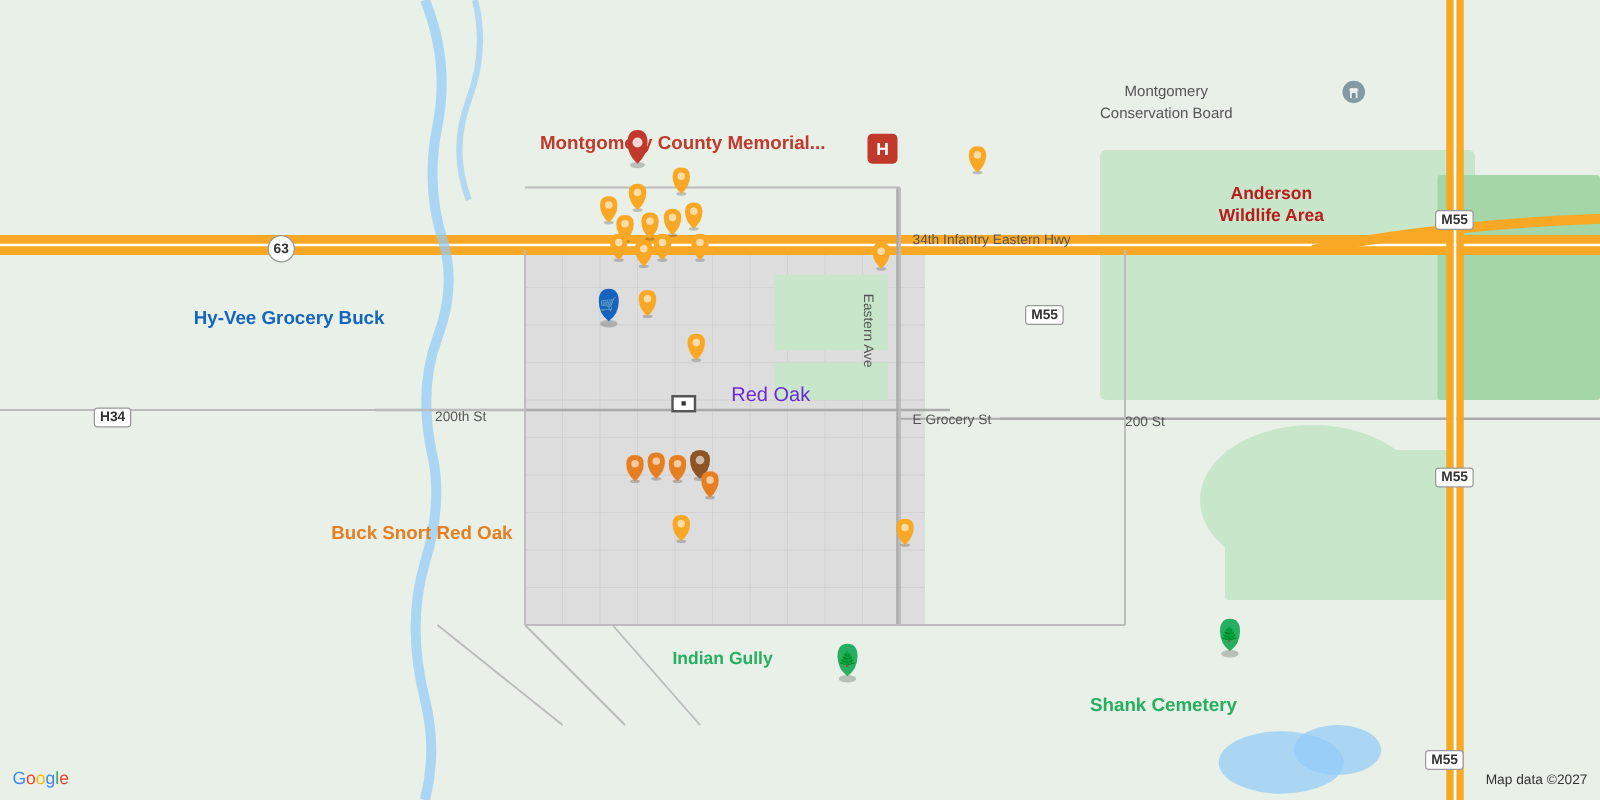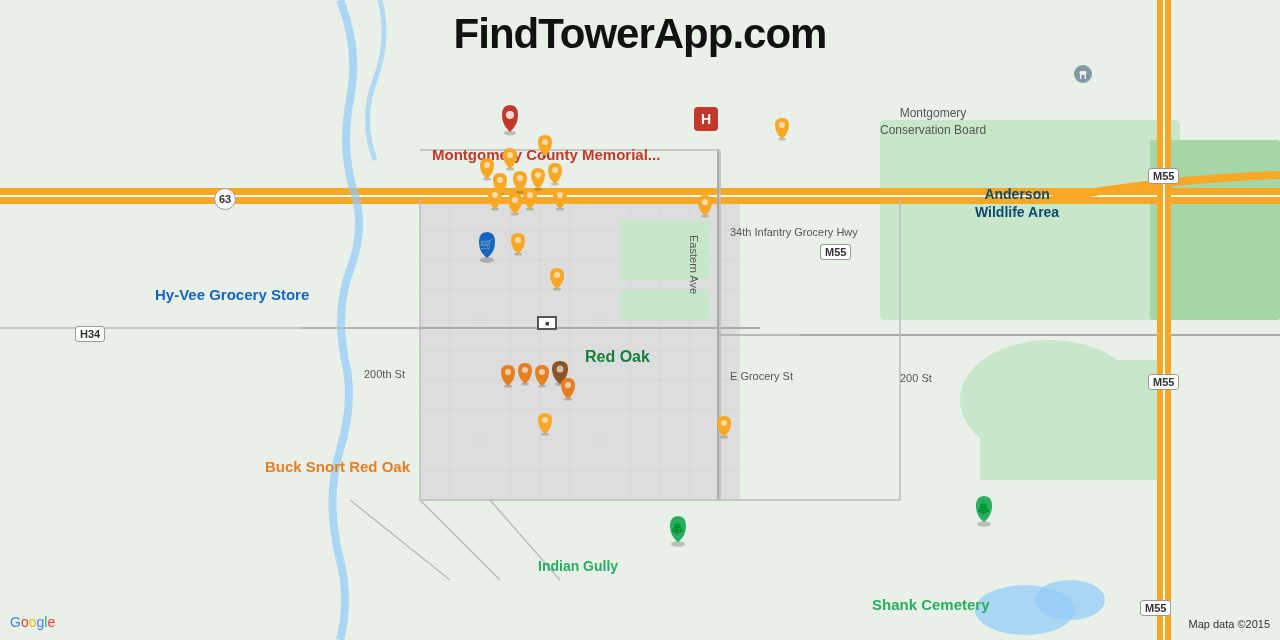--- a/index.html
+++ b/index.html
@@ -33,29 +33,28 @@
       white-space: nowrap;
       z-index: 10;
       letter-spacing: -1px;
     }
 
     
     .map-label {
       position: absolute;
       z-index: 5;
       pointer-events: none;
-      margin-top: 40px;
     }
 
     .label-red-oak {
       top: 308px;
       left: 585px;
       font-size: 16px;
-      font-weight: 700;
-      color: #15803d;
+      font-weight: 400;
+      color: #6d28d9;
     }
 
     .label-montgomery {
       top: 105px;
       left: 432px;
       font-size: 15px;
       font-weight: 700;
       color: #c0392b;
       text-align: center;
       line-height: 1.3;
@@ -93,21 +92,21 @@
       font-size: 15px;
       font-weight: 700;
       color: #27ae60;
     }
 
     .label-anderson-wildlife {
       top: 145px;
       left: 975px;
       font-size: 14px;
       font-weight: 700;
-      color: #0c4a6e;
+      color: #b91c1c;
       text-align: center;
       line-height: 1.3;
     }
 
     .label-montgomery-conservation {
       top: 65px;
       left: 880px;
       font-size: 12px;
       color: #555;
       text-align: center;
@@ -125,21 +124,21 @@
     .label-e-summit {
       top: 330px;
       left: 730px;
       font-size: 11px;
       color: #555;
       white-space: nowrap;
     }
 
     .label-200th-st {
       top: 328px;
-      left: 364px;
+      left: 348px;
       font-size: 11px;
       color: #555;
     }
 
     .label-200-st {
       top: 332px;
       left: 900px;
       font-size: 11px;
       color: #555;
     }
@@ -295,43 +294,42 @@
 
     <line x1="350" y1="500" x2="450" y2="580" stroke="#bbb" stroke-width="1.5"></line>
     <line x1="420" y1="500" x2="500" y2="580" stroke="#bbb" stroke-width="1.5"></line>
     <line x1="490" y1="500" x2="560" y2="580" stroke="#bbb" stroke-width="1.5"></line>
 
     <line x1="1160" y1="0" x2="1160" y2="640" stroke="#f9a825" stroke-width="6"></line>
     <line x1="1168" y1="0" x2="1168" y2="640" stroke="#f9a825" stroke-width="6"></line>
     <line x1="1164" y1="0" x2="1164" y2="640" stroke="white" stroke-width="2"></line>
   </svg>
 
-  <div class="site-title">FindTowerApp.com</div>
 
   <div class="map-label label-red-oak">Red Oak</div>
 
   <div class="map-label label-montgomery">
     <span style="color:#c0392b; font-size:15px; font-weight:700; line-height:1.3; display:block;">Montgomery
 County Me⁠morial⁠...</span>
   </div>
 
-  <div class="map-label label-hyvee">Hy-Vee Grocery Store</div>
+  <div class="map-label label-hyvee">Hy-Vee Grocery Buck</div>
   <div class="map-label label-buck-snort">Buck Snort Red Oak</div>
   <div class="map-label label-indian-gully">Indian Gully</div>
   <div class="map-label label-shank-cemetery">Shank Cemetery</div>
 
   <div class="map-label label-anderson-wildlife">
     Anderson<br>Wildlife Area
   </div>
 
   <div class="map-label label-montgomery-conservation">
     Montgomery<br>Conservation Board
   </div>
 
-  <div class="map-label label-34th-infantry">34th Infantry Grocery Hwy</div>
+  <div class="map-label label-34th-infantry">34th Infantry Eastern Hwy</div>
   <div class="map-label label-e-summit">E Grocery St</div>
   <div class="map-label label-200th-st">200th St</div>
   <div class="map-label label-200-st">200 St</div>
 
   <div style="position:absolute; top:235px; left:700px; font-size:11px; color:#555; transform:rotate(90deg); transform-origin:left top; white-space:nowrap; z-index:5;">Eastern Ave</div>
 
   <div class="road-badge badge-34" style="top:188px; left:214px; border-radius:50%; width:22px; height:22px; display:flex; align-items:center; justify-content:center;">63</div>
   <div class="road-badge badge-h34" style="top:326px; left:75px;">H34</div>
   <div class="road-badge" style="top:168px; left:1148px;">M55</div>
   <div class="road-badge" style="top:244px; left:820px;">M55</div>
@@ -537,15 +535,15 @@
         <path d="M9 1 Q16 1 16 8 Q16 16 9 22 Q2 16 2 8 Q2 1 9 1Z" fill="#f9a825"></path>
         <circle cx="9" cy="8" r="3" fill="white" opacity="0.6"></circle>
       </svg>
   </div>
 
   <div class="google-logo">
     <span>G</span><span>o</span><span>o</span><span>g</span><span>l</span><span>e</span>
   </div>
 
   <div class="map-data-label">
-    <span>Map data ©2015</span>
+    <span>Map data ©2027</span>
   </div>
 </div>
 
 </body></html>

